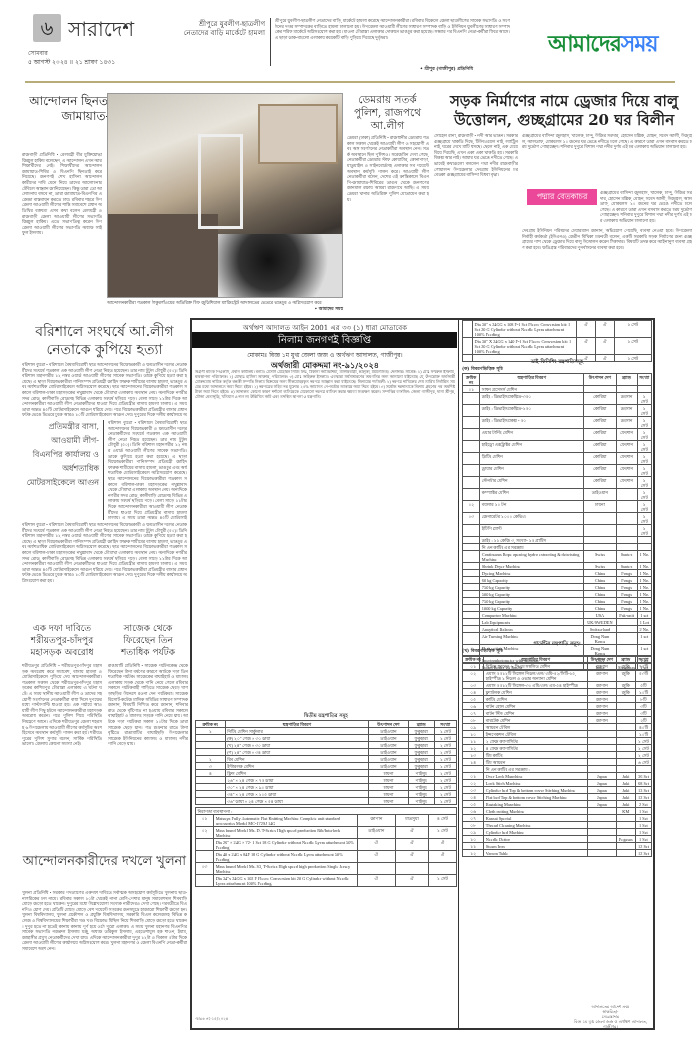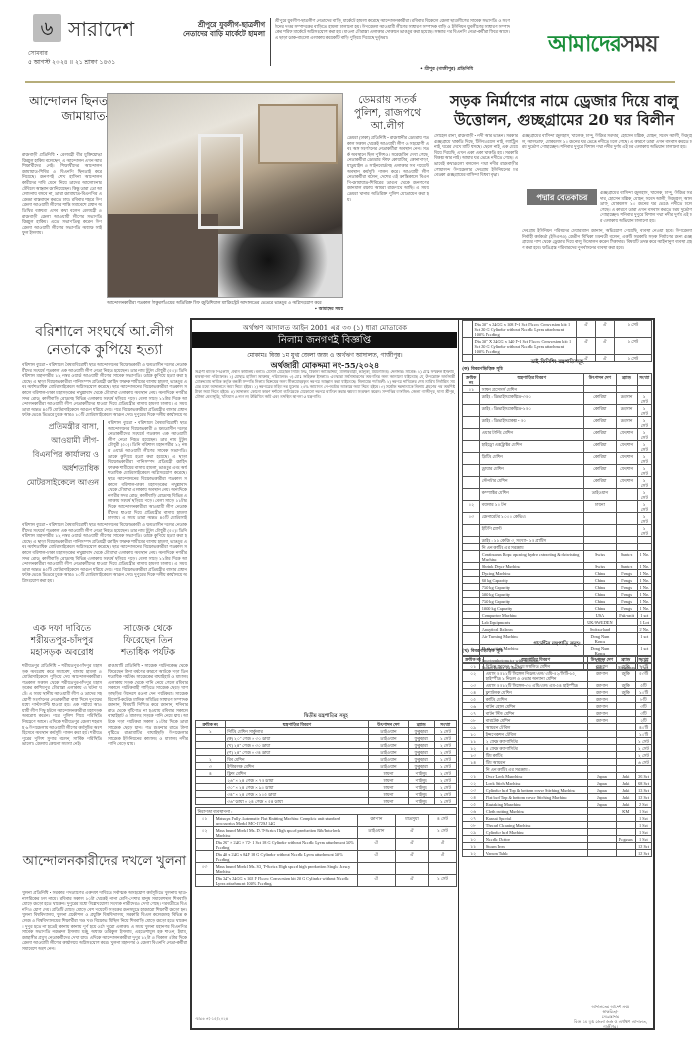--- a/index.html
+++ b/index.html
@@ -7,27 +7,27 @@
   body { position: relative; font-family: "DejaVu Serif", serif; color: #222; }
   .abs { position: absolute; }
   .filler { font-family: "Liberation Serif", serif; font-size: 4.3px; line-height: 5.6px; color: #444; text-align: justify; overflow: hidden; word-break: break-all; }
   .filler.dense { font-size: 3.9px; line-height: 5px; }
 
   
   .page-badge { left: 33px; top: 14px; width: 28px; height: 28px; background: #bdbdbd; color: #222; font-size: 20px; text-align: center; line-height: 28px; border-radius: 2px; }
   .section-title { left: 68px; top: 14px; font-size: 20px; color: #333; }
   .date-day { left: 28px; top: 48px; font-size: 6px; color: #555; }
   .date-full { left: 28px; top: 57px; font-size: 6px; color: #333; }
-  .teaser-head { left: 180px; top: 20px; width: 85px; text-align: right; font-size: 7px; line-height: 9px; font-weight: bold; color: #333; }
+  .teaser-head { left: 180px; top: 20px; width: 85px; text-align: right; font-size: 7px; line-height: 9px; font-weight: normal; color: #333; }
   .teaser-rule { left: 270px; top: 18px; width: 1px; height: 48px; background: #444; }
   .teaser-body { left: 275px; top: 18px; width: 235px; height: 45px; }
   .teaser-credit { left: 420px; top: 66px; font-size: 4.5px; font-weight: bold; color: #333; }
   .logo { left: 548px; top: 26px; font-size: 22px; font-weight: bold; letter-spacing: -1px; font-family: "DejaVu Sans", sans-serif; }
   .logo .g { color: #1a8f3a; }
-  .logo .r { color: #404040; }
+  .logo .r { color: #3b82f6; }
   .top-rule { left: 25px; top: 81px; width: 650px; height: 2px; background: #b6ad7a; }
 
   
   .h-s1 { left: 22px; top: 94px; width: 165px; font-size: 12px; line-height: 15px; text-align: center; color: #222; }
   .loc-s1 { left: 120px; top: 142px; font-size: 7px; color: #666; }
   .loc-s1 .sq { display: inline-block; width: 6px; height: 6px; background: #888; margin-right: 3px; }
   .body-s1 { left: 22px; top: 152px; width: 80px; height: 140px; }
   .photo { left: 107px; top: 93px; width: 236px; height: 205px; background: linear-gradient(160deg, #c9c5bb 0%, #e8e4db 25%, #b8a78f 45%, #6f6456 60%, #3a3430 75%, #d7d3cc 100%); border: 1px solid #999; overflow: hidden; }
   .photo .desk { position: absolute; left: 0; top: 120px; width: 110px; height: 85px; background: #5e5148; }
   .photo .frame { position: absolute; left: 90px; top: 40px; width: 45px; height: 95px; border: 3px solid #eee; }
@@ -38,21 +38,21 @@
   
   .h-s2 { left: 345px; top: 93px; width: 85px; font-size: 10.5px; line-height: 13px; text-align: center; color: #333; }
   .body-s2 { left: 347px; top: 135px; width: 82px; height: 175px; }
 
   
   .h-lead { left: 433px; top: 92px; width: 262px; font-size: 15px; line-height: 19px; text-align: center; color: #222; font-weight: bold; }
   .lead-col1 { left: 434px; top: 133px; width: 84px; height: 175px; }
   .lead-col2 { left: 522px; top: 133px; width: 170px; height: 55px; }
   .lead-col3a { left: 600px; top: 190px; width: 92px; height: 35px; }
   .lead-col3b { left: 522px; top: 228px; width: 170px; height: 82px; }
-  .sub-badge { left: 527px; top: 189px; width: 70px; height: 16px; background: #737373; color: #fff; font-size: 8px; text-align: center; line-height: 16px; font-weight: bold; }
+  .sub-badge { left: 527px; top: 189px; width: 70px; height: 16px; background: #ec4899; color: #fff; font-size: 8px; text-align: center; line-height: 16px; }
 
   
   .h-bar { left: 22px; top: 322px; width: 165px; font-size: 14px; line-height: 18px; text-align: center; color: #333; }
   .body-bar-top { left: 22px; top: 362px; width: 165px; height: 55px; }
   .pull-quote { left: 22px; top: 420px; width: 82px; height: 100px; font-size: 8px; line-height: 14px; text-align: right; color: #444; padding-right: 4px; border-right: 1px solid #444; }
   .body-bar-side { left: 108px; top: 420px; width: 79px; height: 100px; }
   .body-bar-bot { left: 22px; top: 522px; width: 165px; height: 90px; }
 
   
   .h-sha { left: 22px; top: 622px; width: 80px; font-size: 9px; line-height: 12px; text-align: center; color: #333; }
@@ -134,21 +134,21 @@
 <div class="abs filler body-sha">শরীয়তপুর প্রতিনিধি • শরীয়তপুর-চাঁদপুর মহাসড়ক অবরোধ করে সমাবেশ, বাসায় হামলা ও মোটরসাইকেলে পুড়িয়ে দেয় আন্দোলনকারীরা। গতকাল সকাল থেকে শরীয়তপুর-চাঁদপুর মহাসড়কের কাশিমপুর চৌরাস্তা এলাকায় এ ঘটনা ঘটে। এ সময় স্থানীয় আওয়ামী লীগ ও তাদের সহযোগী সংগঠনের নেতাকর্মীরা বাধা দিলে দুপক্ষের মধ্যে পাল্টাপাল্টি ধাওয়া হয়। এক পর্যায়ে আওয়ামী লীগ পিছু হটলে আন্দোলনকারীরা মহাসড়ক অবরোধ করেন। পরে পুলিশ গিয়ে পরিস্থিতি নিয়ন্ত্রণে আনে। এদিকে শরীয়তপুর জেলা শহরসহ ৬ উপজেলায় আওয়ামী লীগের কর্মসূচির অংশ হিসেবে অবস্থান কর্মসূচি পালন করা হয়। শরীয়তপুরের পুলিশ সুপার বলেন, সার্বিক পরিস্থিতি ভালো। জেলায় কোনো সমস্যা নেই।</div>
 <div class="abs filler body-saj">রাঙামাটি প্রতিনিধি • সাজেক পর্যটনকেন্দ্র থেকে ফিরেছেন টানা বর্ষণের কারণে আটকে পড়া তিন শতাধিক পর্যটক। সাজেকের বাঘাইহাট ও মাচালং এলাকায় সড়ক থেকে পানি নেমে গেলে রবিবার সকালে পর্যটকবাহী গাড়িতে সাজেক ছেড়ে খাগড়াছড়ির উদ্দেশে রওনা দেন পর্যটকরা। সাজেক রিসোর্ট-কটেজ মালিক সমিতির সাধারণ সম্পাদক জানান, বিষয়টি নিশ্চিত করে জানান, শনিবার রাত থেকে বৃষ্টিপাত না হওয়ায় রবিবার সকালে বাঘাইহাট ও মাচালং সড়কে পানি নেমে যায়। আটকে পড়া পর্যটকরা সকাল ১০টার দিকে তারা সাজেক ছেড়ে যান। গত শুক্রবার রাতে টানা বৃষ্টিতে রাঙামাটির বাঘাইছড়ি উপজেলার সাজেক ইউনিয়নের কাচালং ও মাচালং নদীর পানি বেড়ে যায়।</div>
 
 <div class="abs h-khu">আন্দোলনকারীদের দখলে খুলনা</div>
 <div class="abs filler body-khu">খুলনা প্রতিনিধি • সরকার পদত্যাগের একদফা দাবিতে সর্বাত্মক অসহযোগ কর্মসূচিতে খুলনায় ছাত্র-নাগরিকের ঢল নামে। রবিবার সকাল ১০টা থেকেই নানা শ্রেণি-পেশার মানুষ সমাবেশস্থল শিববাড়ি মোড়ে জড়ো হতে থাকেন। দুপুরের মধ্যে উল্লেখযোগ্য সংখ্যক নারীদেরও দেখা গেছে। পরবর্তীতে বিএনপিও যোগ দেয়। প্রতিটি মোড়ে মোড়ে বেশ পয়েন্টে সড়কের জনসমুদ্রে হাজারো শিক্ষার্থী জড়ো হন। খুলনা বিশ্ববিদ্যালয়, খুলনা প্রকৌশল ও প্রযুক্তি বিশ্ববিদ্যালয়, সরকারি বিএল কলেজসহ বিভিন্ন কলেজ ও বিশ্ববিদ্যালয়ের শিক্ষার্থীরা খণ্ড খণ্ড বিক্ষোভ মিছিল নিয়ে শিববাড়ি মোড়ে জড়ো হতে থাকেন। দুপুর হতে না হতেই কানায় কানায় পূর্ণ হয়ে ওঠে পুরো এলাকা। এ সময় খুলনা মহানগর বিএনপির সাবেক সভাপতি নজরুল ইসলাম মঞ্জু, অধ্যক্ষ তরিকুল ইসলাম, এহতেশামুল হক শাওন, ইমাম, জাহাঙ্গীর প্রমুখ নেতাকর্মীদের দেখা যায়। এদিকে আন্দোলনকারীরা দুপুর ১২টা ও বিকাল ৫টার দিকে জেলা আওয়ামী লীগের কার্যালয়ে অগ্নিসংযোগ করে। খুলনা মহানগর ও জেলা বিএনপি নেতা-কর্মীরা সমাবেশে অংশ নেন।</div>
 
 <div class="abs ad-box"></div>
 <div class="abs ad-top">অর্থঋণ আদালত আইন 2001 এর ৩৩ (১) ধারা মোতাবেক</div>
 <div class="abs ad-band">নিলাম জনগণই্র বিজ্ঞপ্তি</div>
 <div class="abs ad-court">মোকামঃ বিজ্ঞ ১ম যুগ্ম জেলা জজ ও অর্থঋণ আদালত, গাজীপুর।</div>
-<div class="abs ad-case">অর্থজারী মোকদ্দমা নং-55/২০২৪</div>
+<div class="abs ad-case">অর্থজারী মোকদ্দমা নং-৯১/২০২৪</div>
 <div class="abs filler dense ad-body">অগ্রণী ব্যাংক পিএলসি, প্রধান কার্যালয়। বনাম। মেসার্স মেহেরিন নিটিং লিঃ, ঠিকানা জামিরদিয়া, মাস্টারবাড়ী, ভালুকা, ময়মনসিংহ। দেনাদার। সাবেক: ১) মোঃ ফখরুল ইসলাম, ব্যবস্থাপনা পরিচালক। ২) মোছাঃ হাসিনা আক্তার, পরিচালক। ৩) মোঃ জহিরুল ইসলাম। এতদ্বারা সর্বসাধারণের অবগতির জন্য জানানো যাইতেছে যে, উপরোক্ত অর্থজারী মোকদ্দমায় দায়িক কর্তৃক বন্ধকী সম্পত্তি নিলাম বিক্রয়ের জন্য সীলমোহরকৃত দরপত্র আহ্বান করা যাইতেছে। নিলামের শর্তাবলী: ১) দরপত্র দাখিলের শেষ তারিখ নির্ধারিত সময়ের মধ্যে আদালতে জমা দিতে হইবে। ২) দরপত্রের সহিত দর মূল্যের ২৫% জামানত পে-অর্ডার আকারে জমা দিতে হইবে। ৩) সর্বোচ্চ দরদাতাকে নিলাম গ্রহণের পর অবশিষ্ট টাকা জমা দিতে হইবে। ৪) আদালত কোনো কারণ দর্শানো ব্যতিরেকে যেকোনো দরপত্র বাতিল করার ক্ষমতা সংরক্ষণ করেন। সম্পত্তির তফসিল: জেলা গাজীপুর, থানা শ্রীপুর, মৌজা বেতজুড়ি, খতিয়ান ও দাগ নং উল্লিখিত জমি এবং তদস্থিত স্থাপনা ও যন্ত্রপাতি।</div>
 <div class="abs ad-divider"></div>
 
 <div class="abs tbl-left">
   <div class="tbl-title">দ্বিতীয় যন্ত্রপাতির সমূহ</div>
   <table class="mt">
     <thead>
         <tr id="lt-head">
           <th>ক্রমিক নং</th>
           <th>যন্ত্রপাতির বিবরণ</th>

